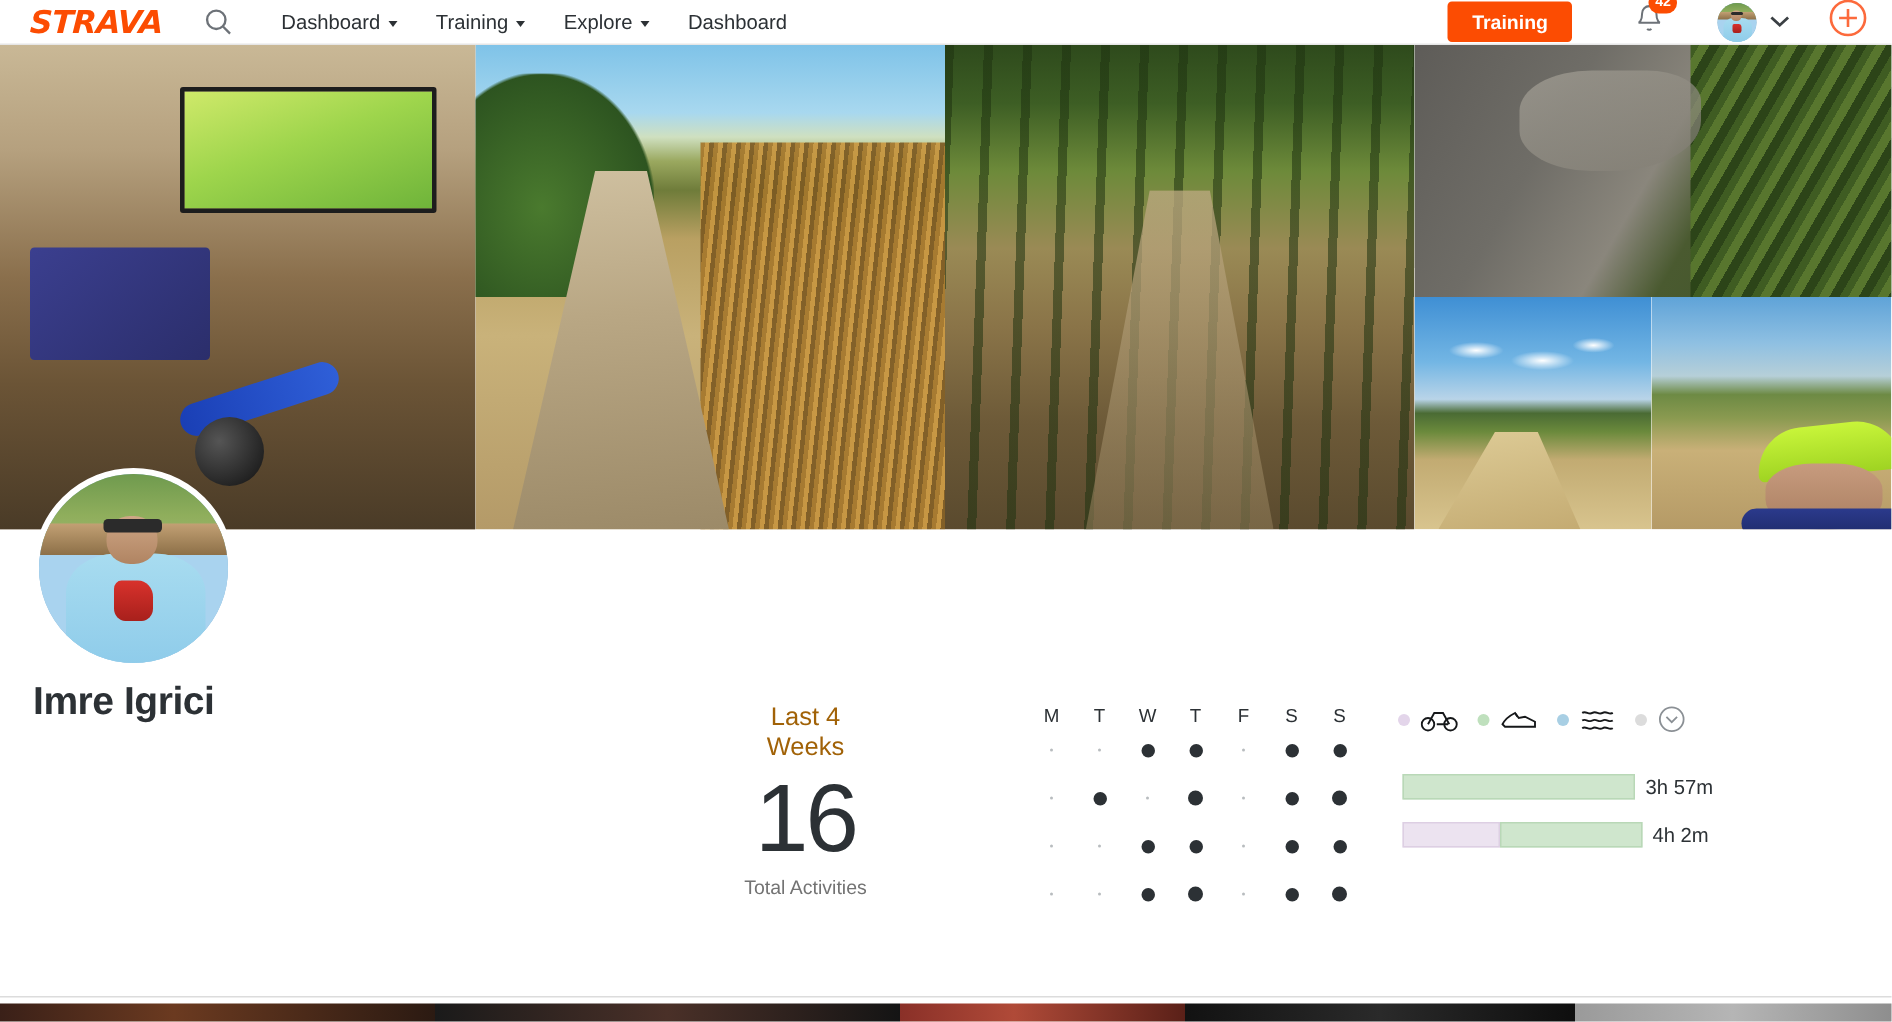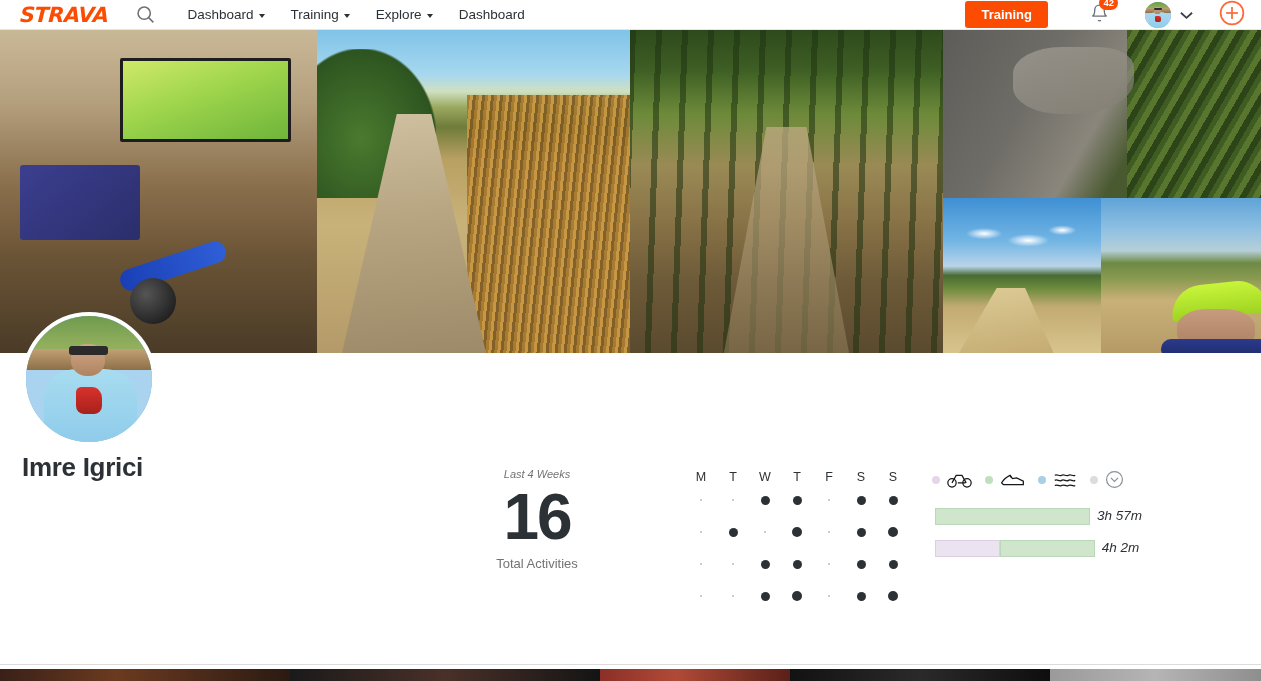--- a/index.html
+++ b/index.html
@@ -215,23 +215,23 @@
     letter-spacing: -0.3px;
   }
 
   
   .stats { position: absolute; left: 0; top: 460px; width: 1261px; height: 180px; }
 
   .total-block {
     position: absolute; left: 487px; top: 8px;
     width: 100px; text-align: center;
   }
-  .total-label { font-size: 11px; color: #737373; font-style: italic; }
+  .total-label { font-size: 17px; color: #a16207; }
   .total-number {
-    font-size: 64px; font-weight: bold; color: #2c3135;
+    font-size: 64px; font-weight: normal; color: #2c3135;
     line-height: 74px; letter-spacing: -2px;
   }
   .total-sub { font-size: 13px; color: #737373; margin-top: 2px; }
 
   
   .daygrid { position: absolute; left: 685px; top: 10px; }
   .dg-head { display: flex; }
   .dg-head span {
     width: 32px; text-align: center;
     font-size: 12.5px; color: #2c3135;
@@ -242,21 +242,21 @@
   .dot-none { width: 2.5px; height: 2.5px; background: #b8bcbf; }
 
   
   .legend { position: absolute; left: 932px; top: 10px; display: flex; align-items: center; }
   .lg-item { display: flex; align-items: center; margin-right: 13px; }
   .lg-dot { width: 8px; height: 8px; border-radius: 50%; margin-right: 7px; }
   .lg-ico { display: flex; align-items: center; }
 
   
   .bars { position: absolute; left: 935px; top: 48px; }
-  .bar-row { display: flex; align-items: flex-start; height: 32px; font-style: italic; }
+  .bar-row { display: flex; align-items: center; height: 32px; }
   .bar-track { display: flex; height: 17px; width: 155px; }
   .seg-ride { background: #ece3f0; border: 1px solid #ddcfe3; }
   .seg-run  { background: #cfe6cd; border: 1px solid #b9d8b7; }
   .bar-time { font-size: 13.5px; color: #2c3135; margin-left: 7px; white-space: nowrap; }
 
   
   .footer-div { position: absolute; left: 0; top: 664px; width: 1261px; height: 1px; background: #dcdcdc; }
   .footer-strip {
     position: absolute; left: 0; top: 669px; width: 1261px; height: 12px;
     display: flex;

